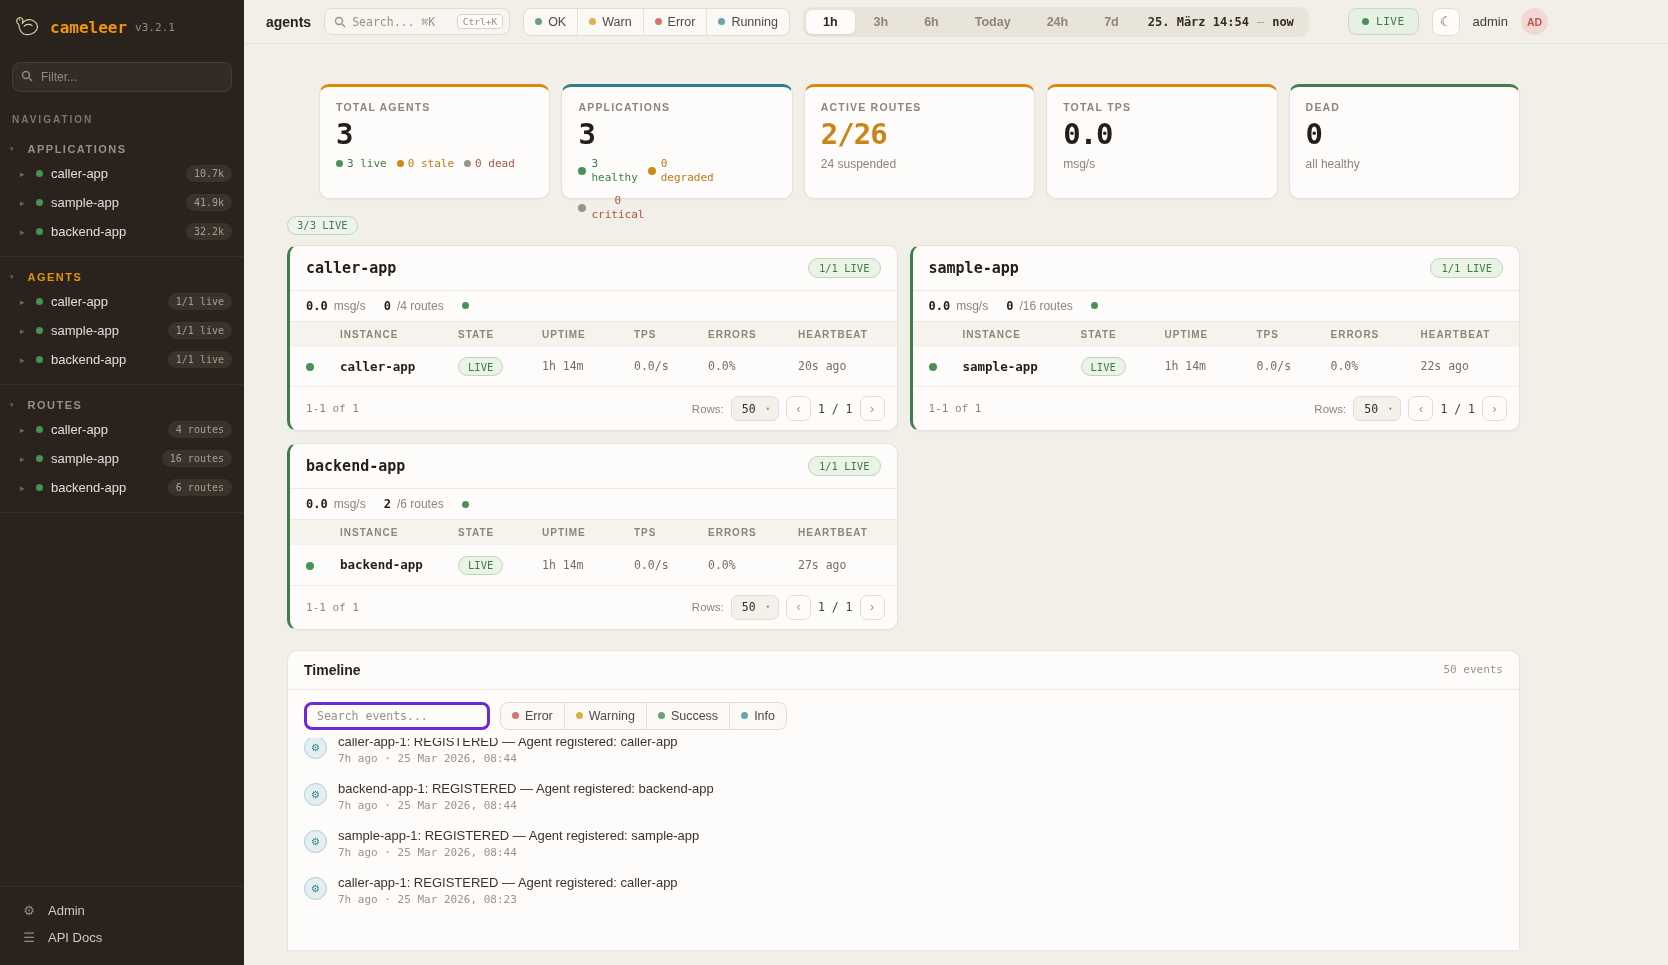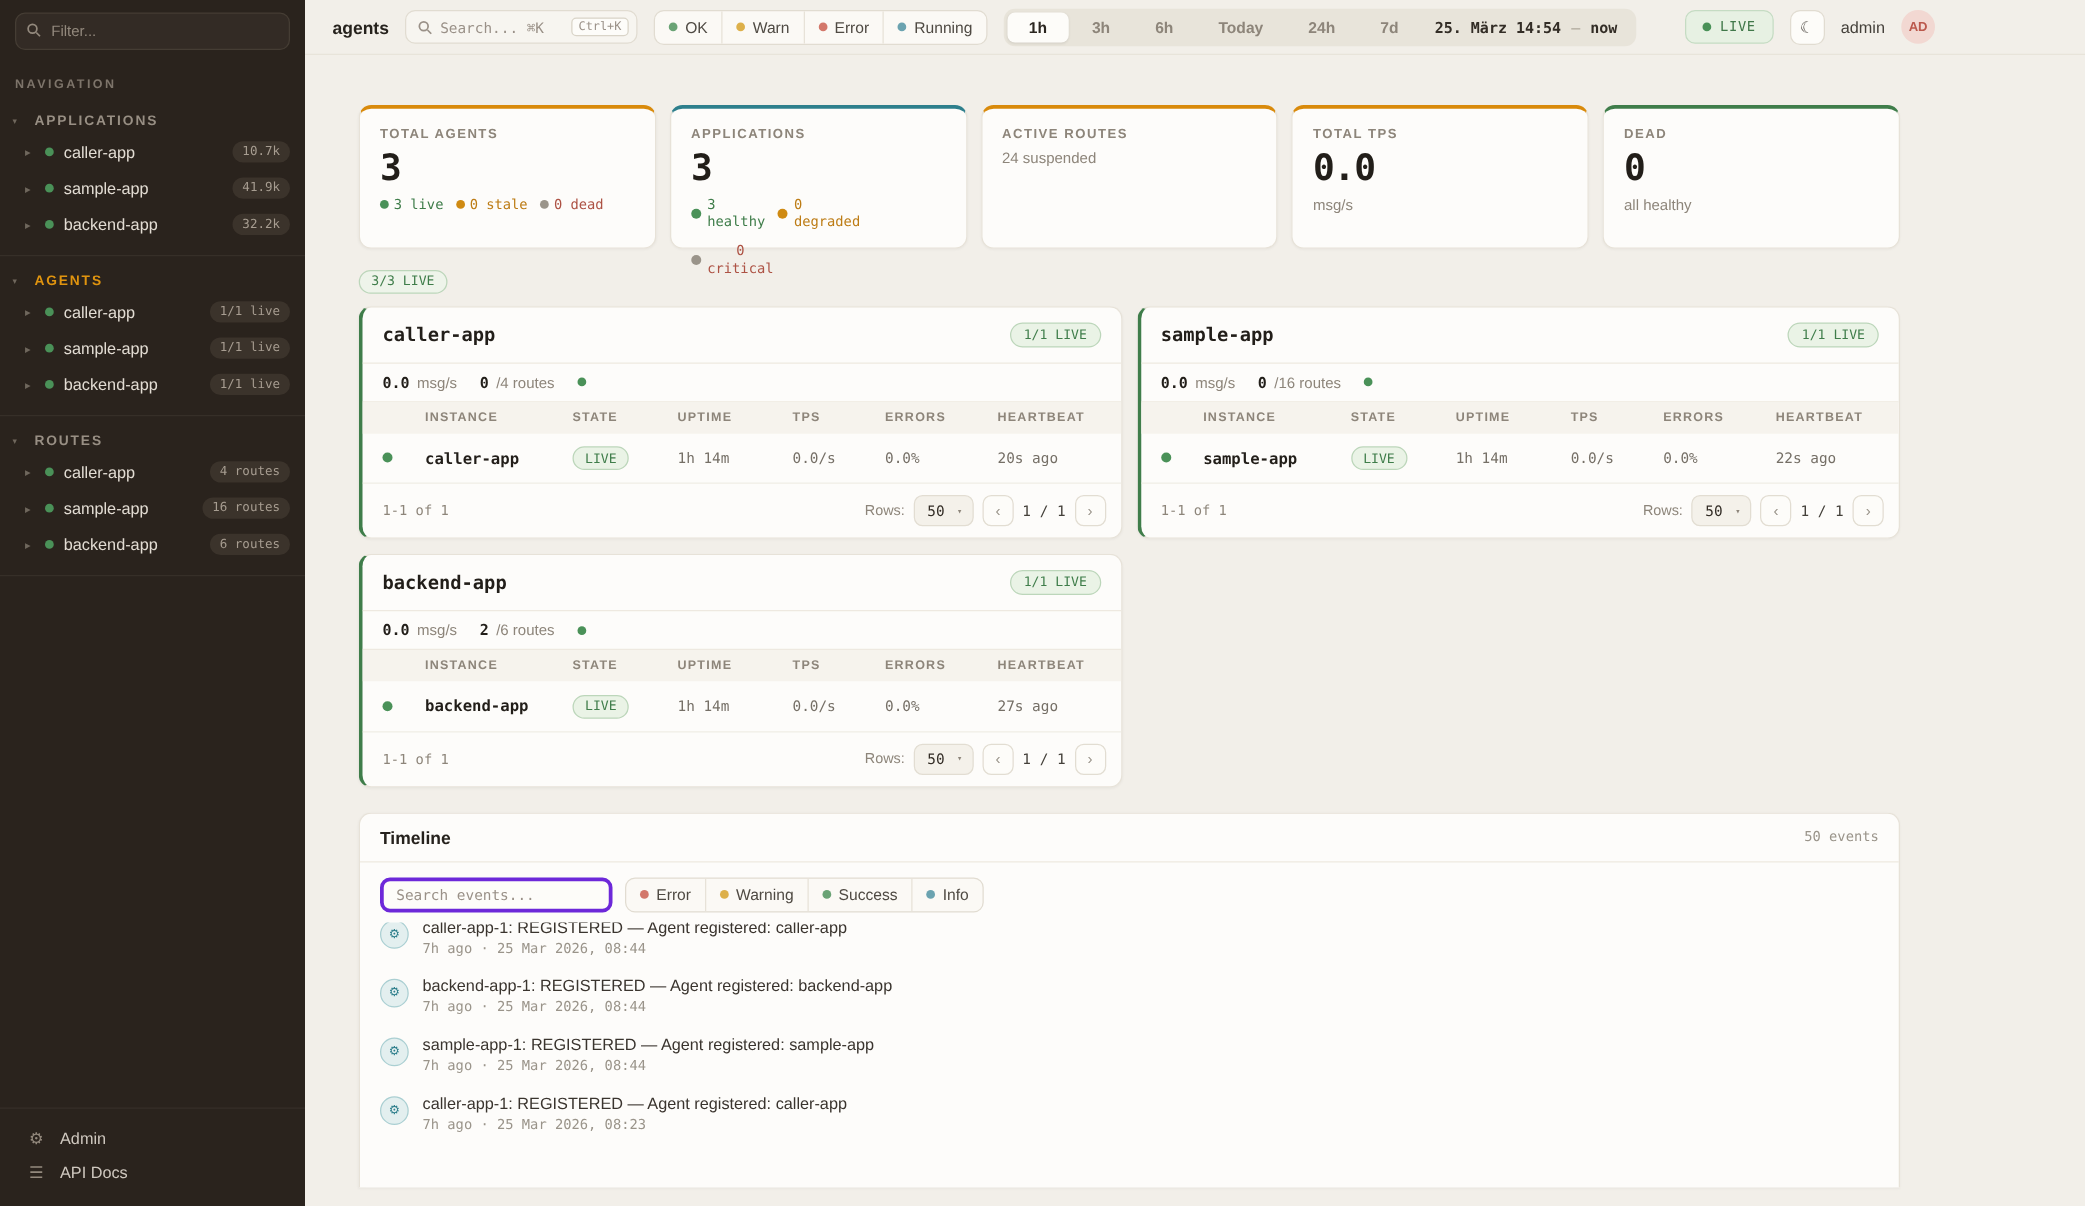--- a/index.html
+++ b/index.html
@@ -59,21 +59,21 @@
   .top-spacer { flex:1; }
   .live-badge { display:flex; align-items:center; gap:7px; height:27px; padding:0 13px; background:#e7f1e3; border:1px solid #c5dcc3; border-radius:8px; font-family:"DejaVu Sans Mono", monospace; font-size:11px; letter-spacing:.5px; color:#41784a; }
   .ldot { width:7px; height:7px; border-radius:50%; background:#4a9158; }
   .moon-btn { width:28px; height:28px; background:#fdfcf9; border:1px solid #e1dcd1; border-radius:8px; display:flex; align-items:center; justify-content:center; font-size:13px; color:#55504a; cursor:pointer; }
   .user-name { font-size:13px; color:#44403a; }
   .avatar { width:27px; height:27px; border-radius:50%; background:#f2d8d2; color:#bb584c; font-size:10.5px; font-weight:bold; display:flex; align-items:center; justify-content:center; }
 
   
   .content { flex:1; padding:40px 0 0 43px; overflow:hidden; }
   .inner { width:1233px; }
-  .stat-grid { display:grid; grid-template-columns:repeat(5,1fr); gap:11px; margin-bottom:16px; }
+  .stat-grid { display:grid; grid-template-columns:repeat(5,1fr); gap:11px; margin-bottom:16px;margin-left:32px; }
   .stat-card { background:#fdfcfa; border:1px solid #e7e2d8; border-top:3px solid #d98a0b; border-radius:10px; height:115px; padding:14px 16px; box-shadow:0 1px 2px rgba(0,0,0,.04); }
   .stat-card.teal { border-top-color:#2e7f8c; }
   .stat-card.greent { border-top-color:#3f7d4a; }
   .stat-title { font-size:10.5px; letter-spacing:1.2px; font-weight:bold; color:#8d857a; margin-bottom:6px; }
   .stat-value { font-family:"DejaVu Sans Mono", monospace; font-size:29px; font-weight:bold; color:#221e19; line-height:1.1; margin-bottom:6px; letter-spacing:-1px; }
   .stat-value.orange { color:#c9851a; }
   .stat-sub { font-size:12px; color:#8d857a; }
   .sub-dots { display:flex; gap:10px; font-family:"DejaVu Sans Mono", monospace; font-size:11px; align-items:center; flex-wrap:wrap; }
   .sub-item { display:flex; align-items:center; gap:4px; }
   .sub-item .dot { width:7px; height:7px; }
@@ -121,20 +121,29 @@
   .event { display:flex; gap:11px; padding:8px 0; align-items:flex-start; }
   .event:first-child { margin-top:-12px; }
   .ev-icon { width:23px; height:23px; border-radius:50%; background:#e3efef; border:1px solid #aacfd2; color:#2e7f8c; font-size:10px; display:flex; align-items:center; justify-content:center; flex-shrink:0; margin-top:2px; }
   .ev-title { font-size:13px; color:#3a342e; margin-bottom:3px; }
   .ev-meta { font-family:"DejaVu Sans Mono", monospace; font-size:11px; color:#9a948a; }
 </style>
 </head>
 <body>
 
 <aside class="sidebar">
+  <div class="logo-row">
+    <svg width="30" height="26" viewBox="0 0 32 28" fill="none" stroke="#d9cba4" stroke-width="1.3" stroke-linecap="round" stroke-linejoin="round">
+      <path d="M7 11 C4.5 9.5 4 6 6.5 4.5 C9 3 11.5 4.5 11.5 7 L11 10 C13 7.5 17 5.5 21 6.5 C26.5 8 28.5 13 26.5 17 C24.5 21 17 23.5 12.5 21.5 C8.5 19.5 7.5 15 7 11 Z"></path>
+      <path d="M13 13 C15 11 19 10.5 21.5 12.5"></path>
+      <circle cx="8" cy="6.5" r="0.8" fill="#d9cba4" stroke="none"></circle>
+    </svg>
+    <span class="logo-name">cameleer</span>
+    <span class="logo-ver">v3.2.1</span>
+  </div>
 
   <div class="filter-wrap">
     <svg width="12" height="12" viewBox="0 0 12 12" fill="none" stroke="#93897d" stroke-width="1.4">
         <circle cx="5" cy="5" r="3.5"></circle>
         <line x1="8" y1="8" x2="11" y2="11"></line>
       </svg>
     <input class="filter-input" placeholder="Filter..." style="">
   </div>
 
   <div class="nav-label">NAVIGATION</div>
@@ -336,20 +345,21 @@
               <span class="stack-txt t-red">
                   <span>0</span>
                   <span>critical</span>
                 </span>
               </span>
           </div>
         </div>
 
         <div class="stat-card">
           <div class="stat-title">ACTIVE ROUTES</div>
+          <div class="stat-value mono orange">2/26</div>
           <div class="stat-sub">24 suspended</div>
         </div>
 
         <div class="stat-card">
           <div class="stat-title">TOTAL TPS</div>
           <div class="stat-value mono">0.0</div>
           <div class="stat-sub">msg/s</div>
         </div>
 
         <div class="stat-card greent">

